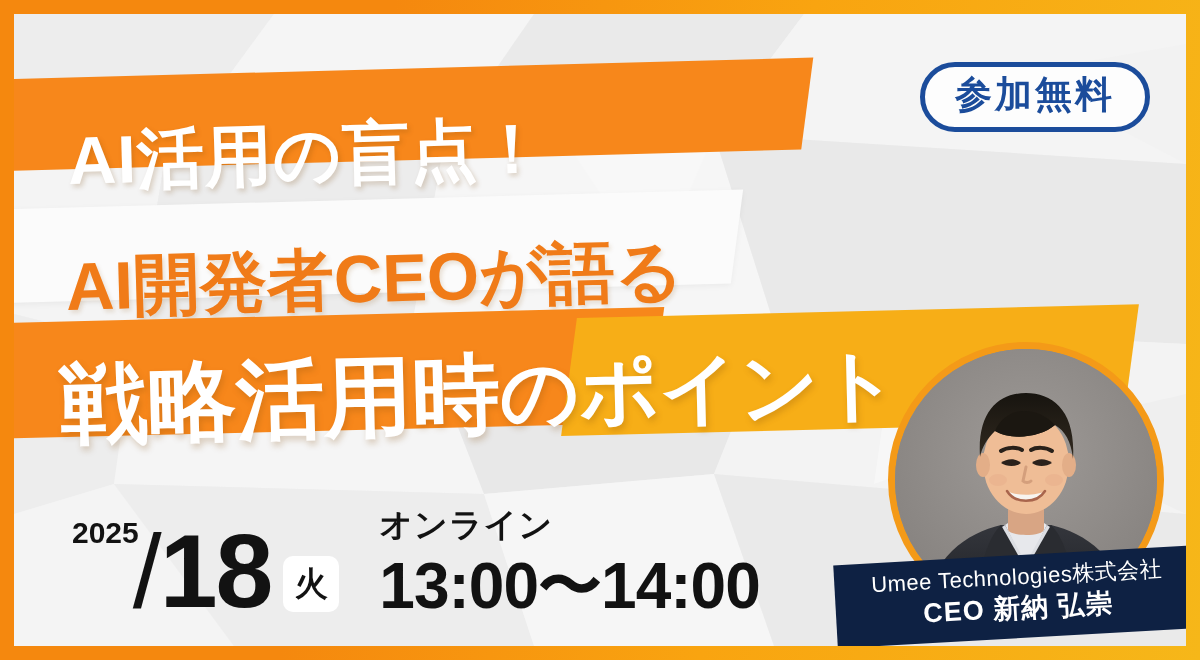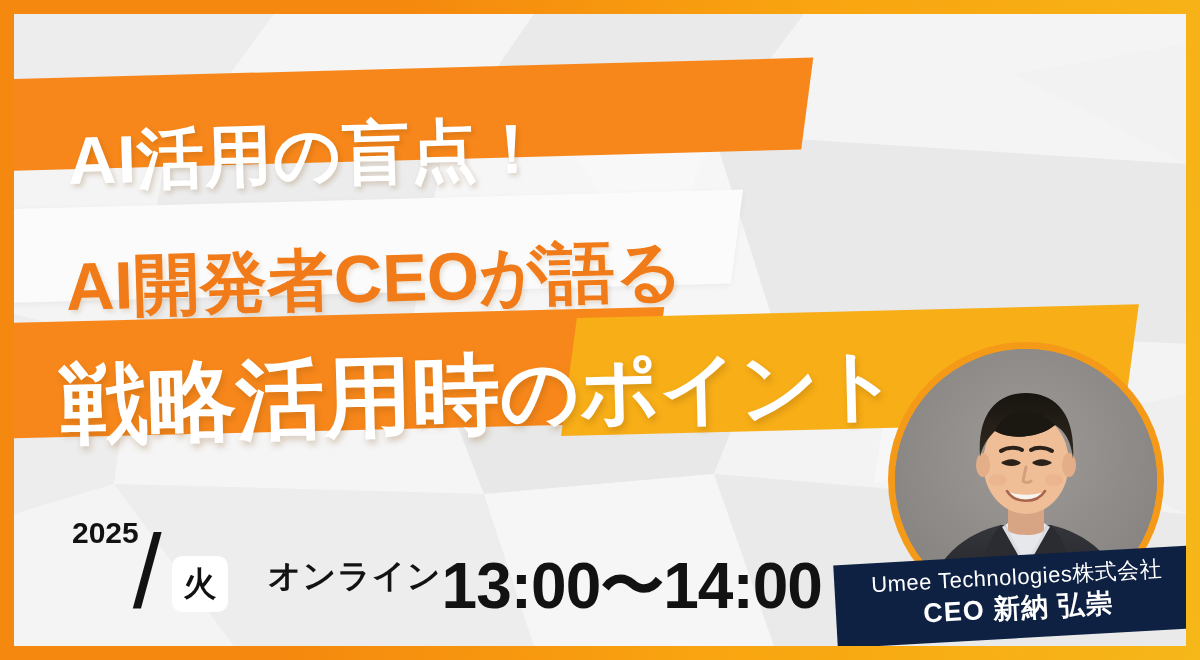--- a/index.html
+++ b/index.html
@@ -196,21 +196,21 @@
     font-size: 33px;
     font-weight: 700;
     display: flex;
     align-items: center;
     justify-content: center;
     margin-left: 12px;
     margin-bottom: 8px;
   }
   .venue-block {
     display: flex;
-    flex-direction: row;
+    flex-direction: column;
     color: #121212;
     margin-left: 14px;
     margin-bottom: 2px;
   }
   .venue-label {
     font-size: 33px;
     font-weight: 700;
     letter-spacing: 1px;
     margin-bottom: 6px;
   }
@@ -301,25 +301,27 @@
     <div class="band2"></div>
     <div class="band2-text">AI開発者CEOが語る</div>
 
     <div class="band3a"></div>
     <div class="band3b"></div>
     <div class="band3-text">
       <span>戦略活用時</span>
         <span class="tail">のポイント</span>
     </div>
 
+    <div class="free-badge">参加無料</div>
 
     <div class="info-row">
       <div class="date-block">
         <span class="date-year">2025</span>
         <span class="date-slash">/</span>
+        <span class="date-main">18</span>
         <span class="dow-badge">火</span>
       </div>
       <div class="venue-block">
         <span class="venue-label">オンライン</span>
         <span class="venue-time">13:00〜14:00</span>
       </div>
     </div>
 
     <div class="photo-wrap">
       <svg class="photo-svg" viewBox="0 0 262 262" preserveAspectRatio="xMidYMid slice">

